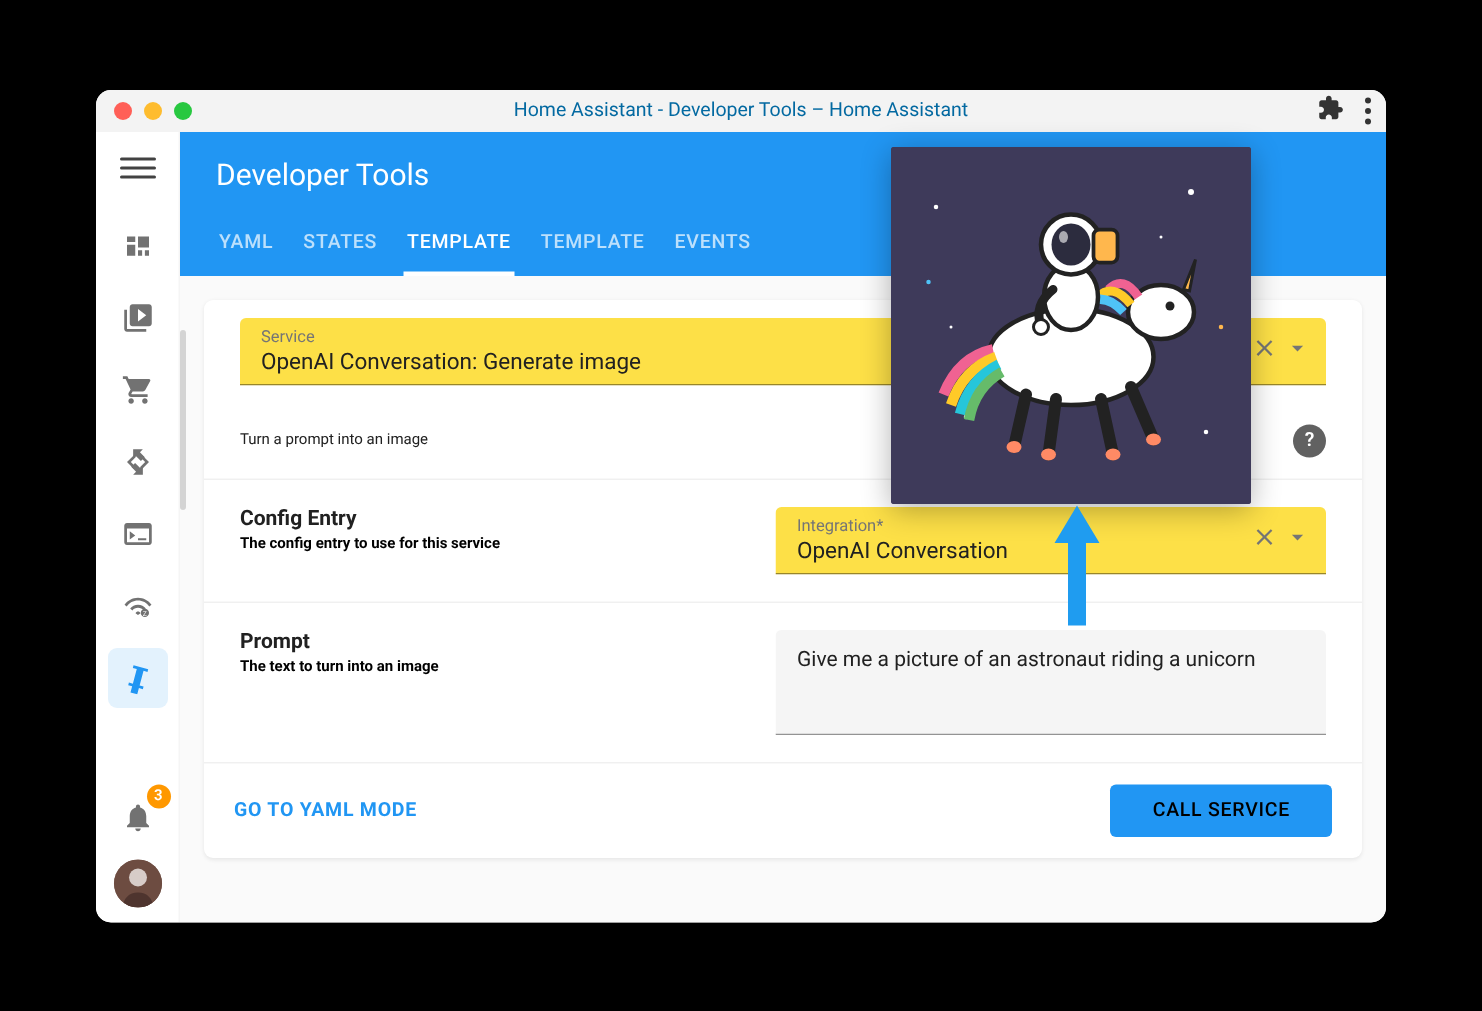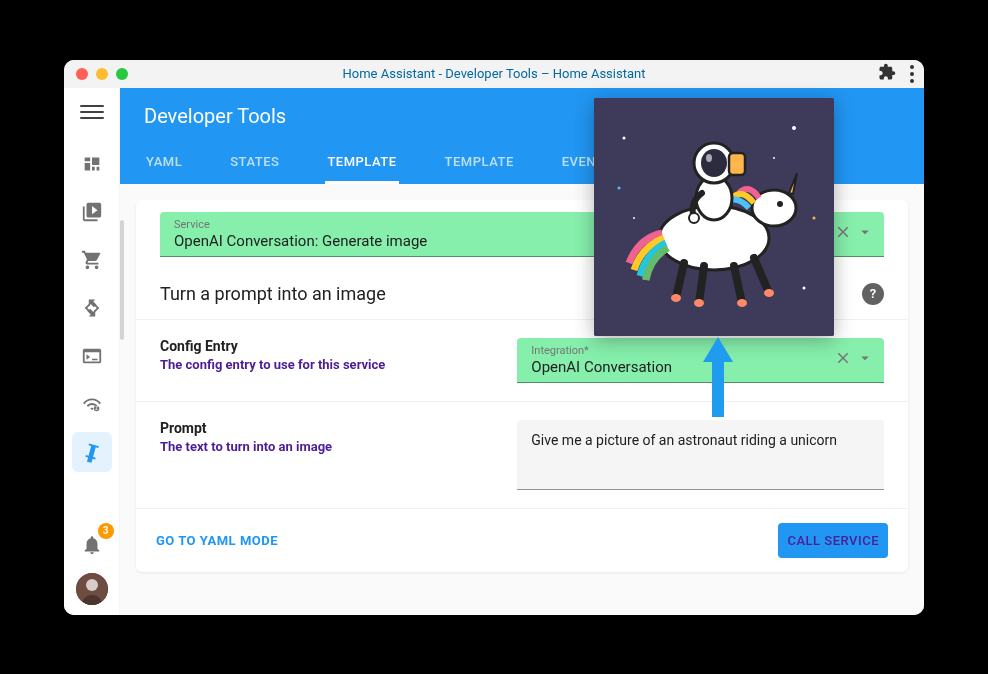--- a/index.html
+++ b/index.html
@@ -26,51 +26,51 @@
     .sb-icon.active { background: #e3f2fd; }
     .sb-icon.active svg { fill: #2196f3; }
     .sb-spacer { flex: 1; }
     .sb-notif { position: relative; }
     .sb-notif .badge { position: absolute; top: -2px; right: -2px; background: #ff9800; color: #fff; font-size: 10px; font-weight: 600; border-radius: 10px; min-width: 16px; height: 16px; display: flex; align-items: center; justify-content: center; padding: 0 3px; }
     .sb-avatar { width: 32px; height: 32px; border-radius: 50%; background: linear-gradient(135deg,#8d6e63,#5d4037); margin-bottom: 10px; overflow:hidden; }
     
     .main { flex: 1; display: flex; flex-direction: column; background: #fafafa; overflow: hidden; justify-content: center; }
     .header { background: #2196f3; color: #fff; padding: 16px 24px 0 24px; }
     .header-title { font-size: 20px; font-weight: 400; margin-bottom: 18px; }
-    .tabs { display: flex; gap: 44px; }
+    .tabs { display: flex; gap: 16px; }
     .tab { font-size: 13px; font-weight: 500; padding: 8px 2px 12px; letter-spacing: 0.5px; color: rgba(255,255,255,0.7); cursor: pointer; border-bottom: 3px solid transparent; }
     .tab.active { color: #fff; border-bottom-color: #fff; }
     
     .content { flex: 1; overflow-y: auto; padding: 16px; position: relative; }
     .card { background: #fff; border-radius: 6px; box-shadow: 0 1px 3px rgba(0,0,0,0.08); }
     .row { display: flex; align-items: flex-start; padding: 18px 24px; border-bottom: 1px solid rgba(0,0,0,0.06); gap: 24px; }
     .row:last-of-type { border-bottom: none; }
     .row-left { flex: 1; font-weight: bold; }
     .row-label { font-size: 14px; color: #212121; }
-    .row-help { font-size: 13px; color: #4c1d95; margin-top: 3px; }
+    .row-help { font-size: 10px; color: #000000; margin-top: 3px; }
     .row-right { flex: 1.1; }
     
-    .field-wrap { background: #86efac; border-radius: 4px 4px 0 0; padding: 6px 10px 6px 14px; border-bottom: 1px solid rgba(0,0,0,0.4); display: flex; align-items: center; }
+    .field-wrap { background: #fde047; border-radius: 4px 4px 0 0; padding: 6px 10px 6px 14px; border-bottom: 1px solid rgba(0,0,0,0.4); display: flex; align-items: center; }
     .field-inner { flex: 1; }
     .field-label { font-size: 11px; color: #757575; }
     .field-value { font-size: 15px; color: #212121; margin-top: 1px; }
     .field-actions { display: flex; gap: 4px; align-items: center; }
     .field-actions svg { width: 18px; height: 18px; fill: #757575; cursor: pointer; }
     
     .textarea-wrap { background: #f5f5f5; border-radius: 4px 4px 0 0; padding: 12px 14px; border-bottom: 1px solid rgba(0,0,0,0.4); min-height: 70px; }
     .textarea-wrap .txt { font-size: 14px; color: #212121; }
     
     .service-row { padding: 12px 24px 12px; }
     .desc-row { display: flex; align-items: center; justify-content: space-between; padding: 14px 24px; border-bottom: 1px solid rgba(0,0,0,0.06); }
-    .desc-row .row-label { font-size: 18px; }
+    .desc-row .row-label { font-size: 10px; }
     .help-icon { width: 22px; height: 22px; border-radius: 50%; background: #616161; color: #fff; display: flex; align-items: center; justify-content: center; font-size: 13px; font-weight: 600; cursor: pointer; }
     
     .footer { display: flex; justify-content: space-between; align-items: center; padding: 14px 20px; }
     .link-btn { color: #2196f3; font-size: 13px; font-weight: 700; letter-spacing: 0.5px; cursor: pointer; }
-    .primary-btn { background: #2196f3; color: #4c1d95; font-size: 13px; font-weight: 500; letter-spacing: 0.5px; padding: 10px 9px; border-radius: 4px; cursor: pointer; border: none; }
+    .primary-btn { background: #2196f3; color: #000000; font-size: 13px; font-weight: 500; letter-spacing: 0.5px; padding: 10px 28px; border-radius: 4px; cursor: pointer; border: none; }
     
     .overlay-image { position: absolute; top: 38px; left: 530px; width: 240px; height: 238px; background: #403a5e; border-radius: 2px; box-shadow: 0 4px 20px rgba(0,0,0,0.3); overflow: hidden; z-index: 50; }
     .overlay-arrow { position: absolute; top: 272px; left: 634px; z-index: 50; }
     
     .scrollbar-hint { position: absolute; left: 56px; top: 160px; width: 4px; height: 120px; background: rgba(0,0,0,0.15); border-radius: 2px; }
   </style>
 </head>
 <body>
 
 <div class="window">

